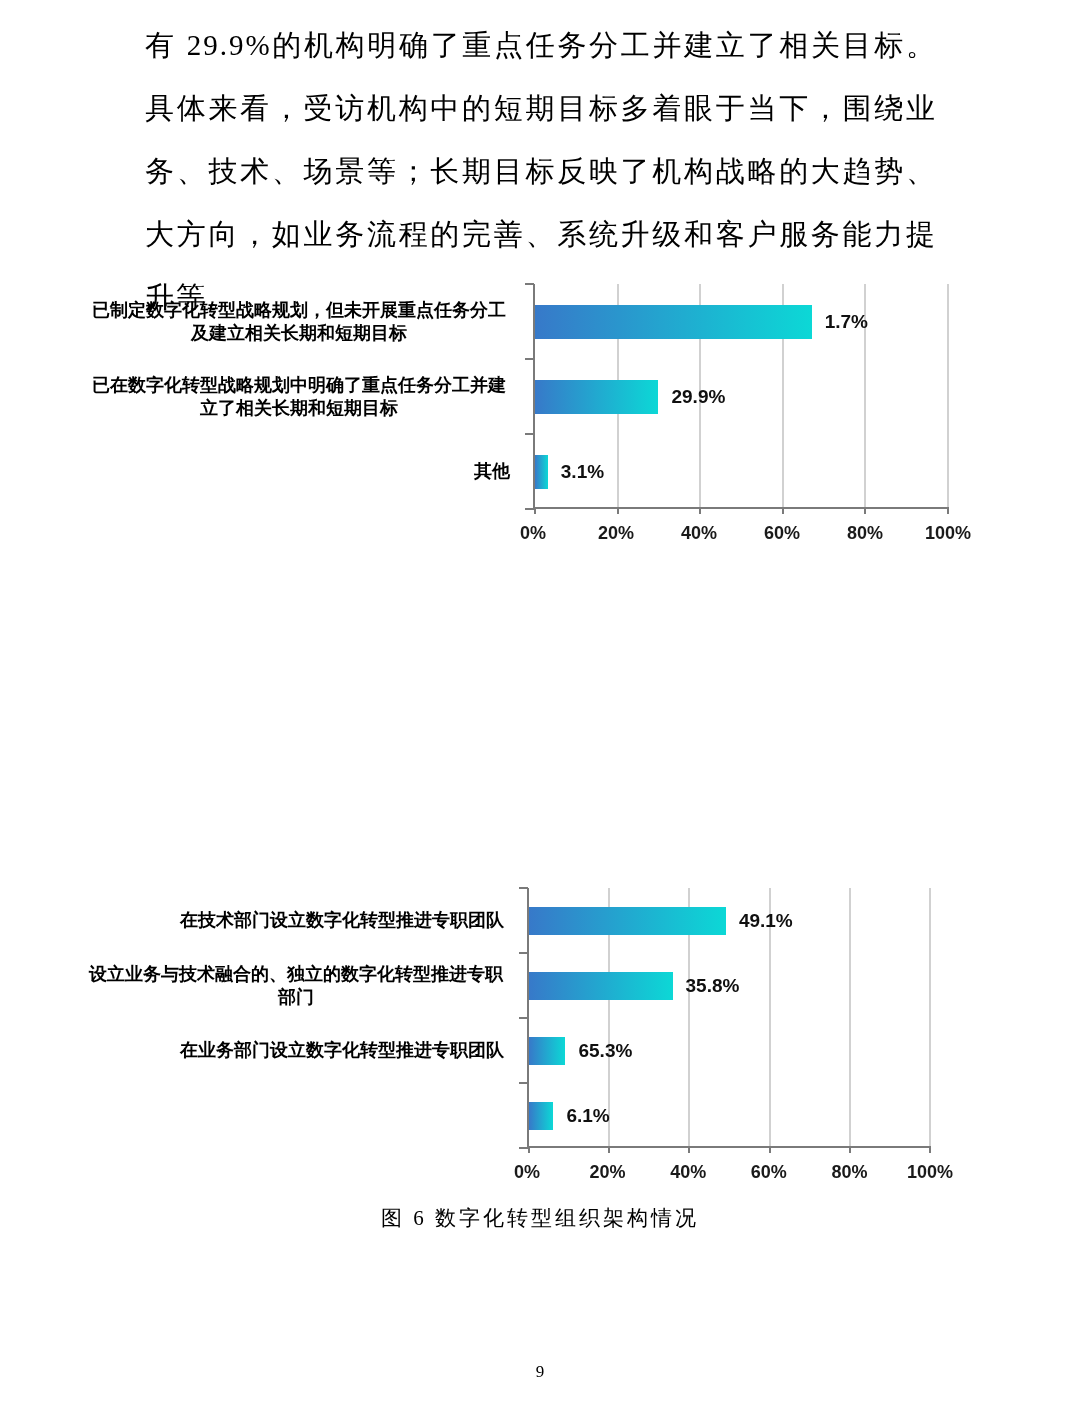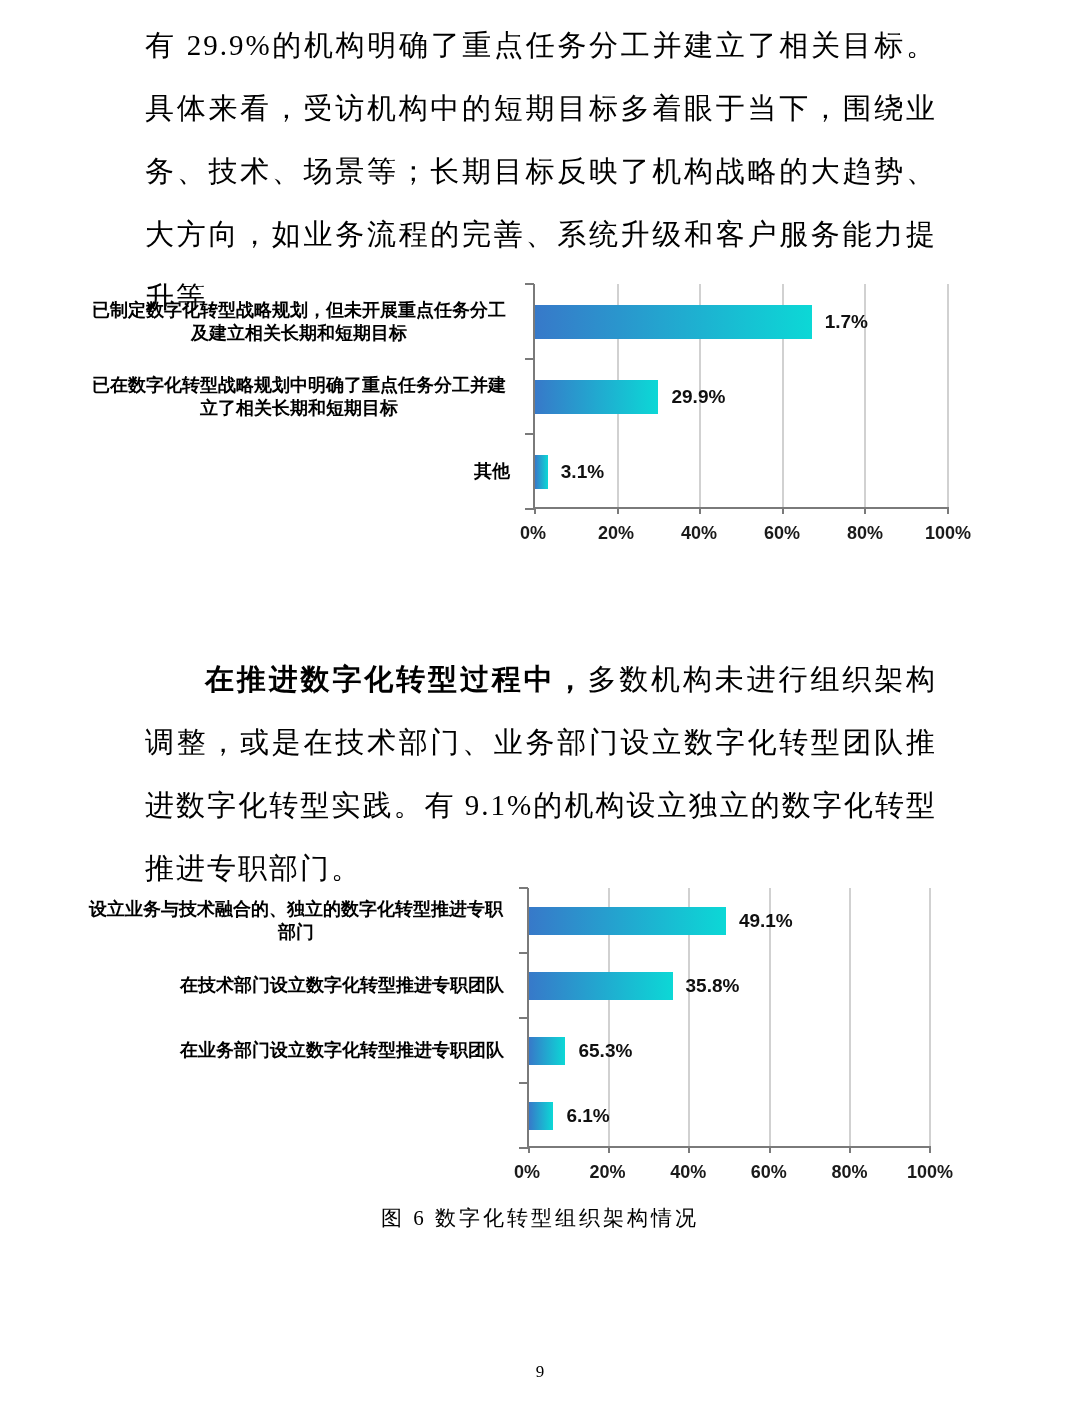--- a/index.html
+++ b/index.html
@@ -168,30 +168,29 @@
         <span style="left: 0%;">0%</span>
         <span style="left: 20%;">20%</span>
         <span style="left: 40%;">40%</span>
         <span style="left: 60%;">60%</span>
         <span style="left: 80%;">80%</span>
         <span style="left: 100%;">100%</span>
       </div>
   </figure>
 
 
-  <p class="para para2"><span class="lead">在推进数字化转型过程中，</span><span>多数机构未进行组织架构调整，或是在技术部门、业务部门设立数字化转型团队推进数字化转型实践。有 9.1%的机构设立独立的数字化转型推进专职部门。</span></p>
 
   <figure class="chart chart2">
     <div class="chart-flex">
       <div class="label-col">
           <div class="label-cell">
+            <span>在技术部门设立数字化转型推进专职团队</span>
+          </div>
+          <div class="label-cell">
             <span>设立业务与技术融合的、独立的数字化转型推进专职部门</span>
-          </div>
-          <div class="label-cell">
-            <span>在技术部门设立数字化转型推进专职团队</span>
           </div>
           <div class="label-cell">
             <span>在业务部门设立数字化转型推进专职团队</span>
           </div>
         </div>
       <div class="plot" style="height: calc(4 * var(--rowh));">
           <div class="gridline" style="left: 20%;"></div>
           <div class="gridline" style="left: 40%;"></div>
           <div class="gridline" style="left: 60%;"></div>
           <div class="gridline" style="left: 80%;"></div>

